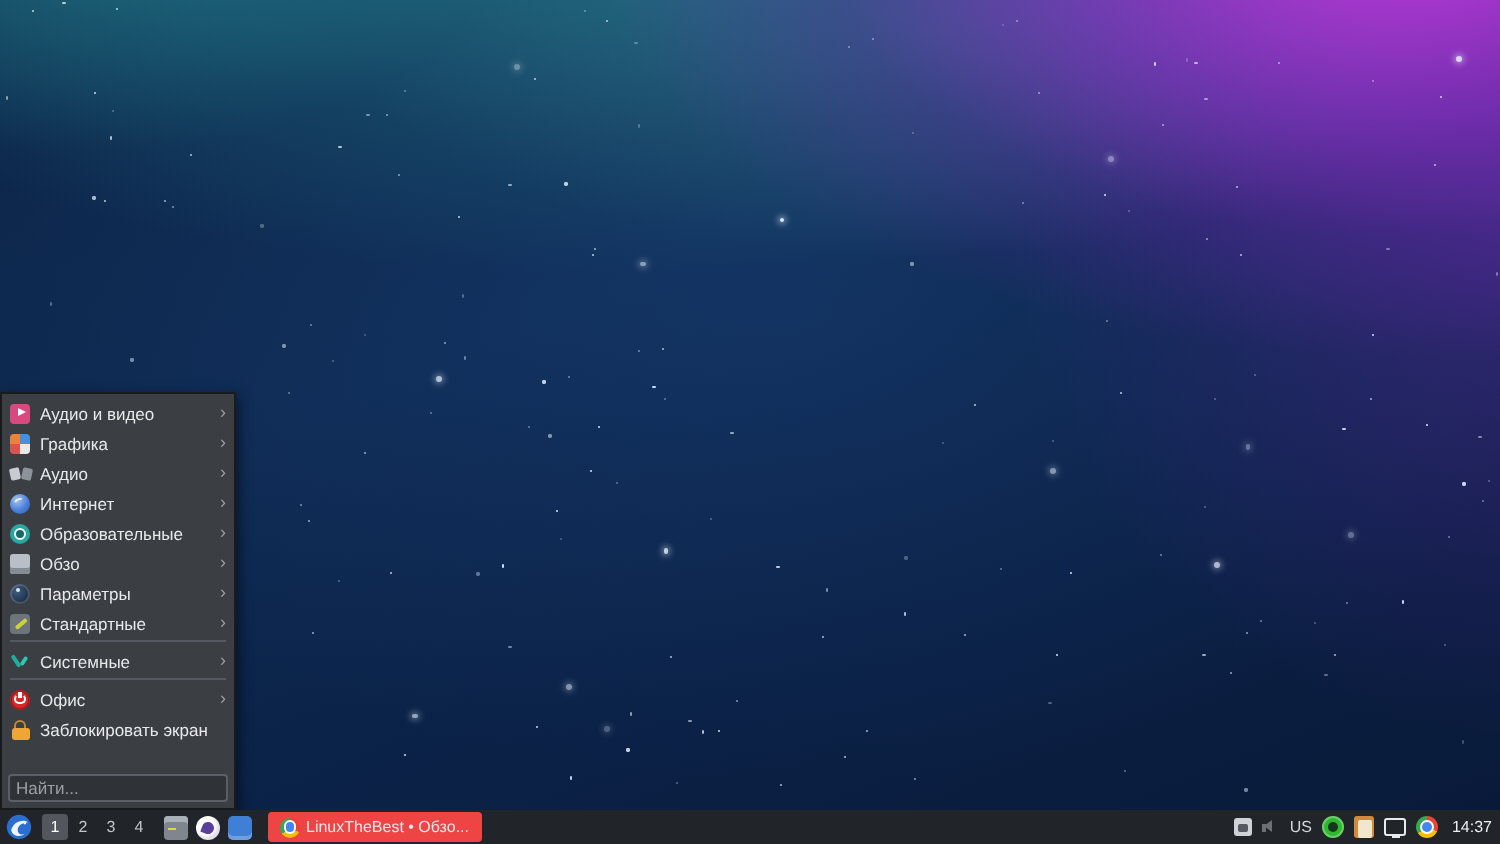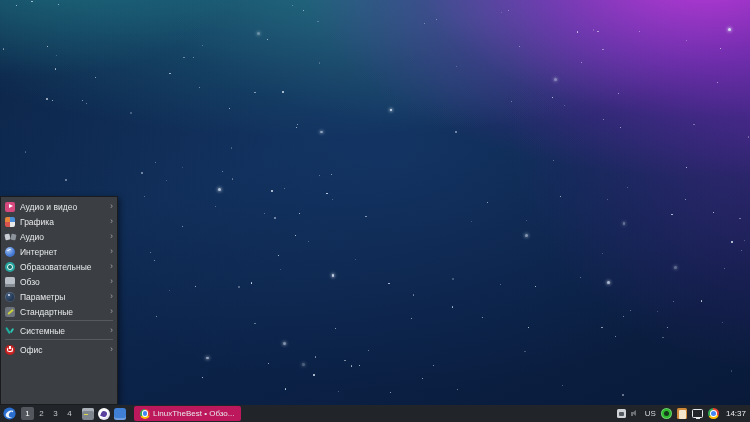--- a/index.html
+++ b/index.html
@@ -83,21 +83,21 @@
   .ws.active{background:#53575d;color:#fff;}
   .quicklaunch{display:flex;align-items:center;gap:4px;margin-left:4px;}
   .ql{width:12px;height:12px;position:relative;display:block;cursor:pointer;}
   .terminal-icon{background:#80868e;border-radius:2px;box-shadow:inset 0 3px 0 #aab0b7;}
   .terminal-icon::after{content:"";position:absolute;left:2px;top:6px;width:4px;height:1.5px;background:#d9d94a;}
   .paint-app-icon{border-radius:50%;background:radial-gradient(circle at 40% 40%, #ffffff 45%, #e8e4f2 60%, #cfc6e6);}
   .paint-app-icon::after{content:"";position:absolute;left:3px;top:3px;width:6px;height:6px;border-radius:50% 50% 50% 0;background:#5a3f9e;transform:rotate(20deg);}
   .messenger-icon{background:#3f7fd6;border-radius:2.5px;box-shadow:inset 0 -2px 0 rgba(255,255,255,.25);}
   .task-btn{
     display:flex;align-items:center;gap:3px;height:15px;margin-left:6px;
-    background:#be185d;border-radius:2px;padding:0 6px;max-width:125px;cursor:pointer;
+    background:#ef4444;border-radius:2px;padding:0 6px;max-width:125px;cursor:pointer;
   }
   .task-title{font-size:8px;color:#e6e8ea;white-space:nowrap;overflow:hidden;text-overflow:ellipsis;}
   .spacer{flex:1;}
   .tray{display:flex;align-items:center;gap:5px;padding-right:2px;}
   .tray-icon{position:relative;display:block;cursor:pointer;}
   .keyboard-indicator-icon{width:9px;height:9px;background:#cfd3d8;border-radius:1.5px;}
   .keyboard-indicator-icon::after{content:"";position:absolute;left:2px;top:2.5px;width:5px;height:4px;background:#555a60;border-radius:1px;}
   .volume-icon{width:9px;height:9px;opacity:.55;}
   .volume-icon::before{content:"";position:absolute;left:0;top:3px;width:2.5px;height:3.5px;background:#aab0b6;}
   .volume-icon::after{content:"";position:absolute;left:1.5px;top:1.2px;border-right:4px solid #aab0b6;border-top:3.5px solid transparent;border-bottom:3.5px solid transparent;}
@@ -341,21 +341,27 @@
     <span class="mi-icon settings-icon"></span>
     <span class="mi-label">Системные</span>
     <span class="mi-arrow">›</span>
   </div>
       <div class="menu-sep"></div>
       <div class="menu-item">
     <span class="mi-icon logout-icon"></span>
     <span class="mi-label">Офис</span>
     <span class="mi-arrow">›</span>
   </div>
+      <div class="menu-item">
+    <span class="mi-icon lock-screen-icon"></span>
+    <span class="mi-label">Заблокировать экран</span>
+    <span class="mi-arrow" style="visibility: hidden;"></span>
+  </div>
     </div>
+  <input class="menu-search" type="text" placeholder="Найти..." style="">
 </div>
 
 <div class="panel">
   <button class="menu-btn">
     <span style="display:block;width:13px;height:13px;">
       <svg viewBox="0 0 16 16" width="13" height="13">
         <circle cx="8" cy="8" r="7.5" fill="#2a6fd0"></circle>
         <path d="M3.2 10.2 C4 5.2, 10 2.8, 13.4 5 C10.2 5.2, 7.2 7, 7.2 10 C7.2 12.2, 9.4 13.2, 11.4 12.2 C9.4 14.4, 4.2 14.2, 3.2 10.2 Z" fill="#eaf3ff"></path>
         <circle cx="11.6" cy="5.6" r="0.9" fill="#eaf3ff"></circle>
       </svg>

